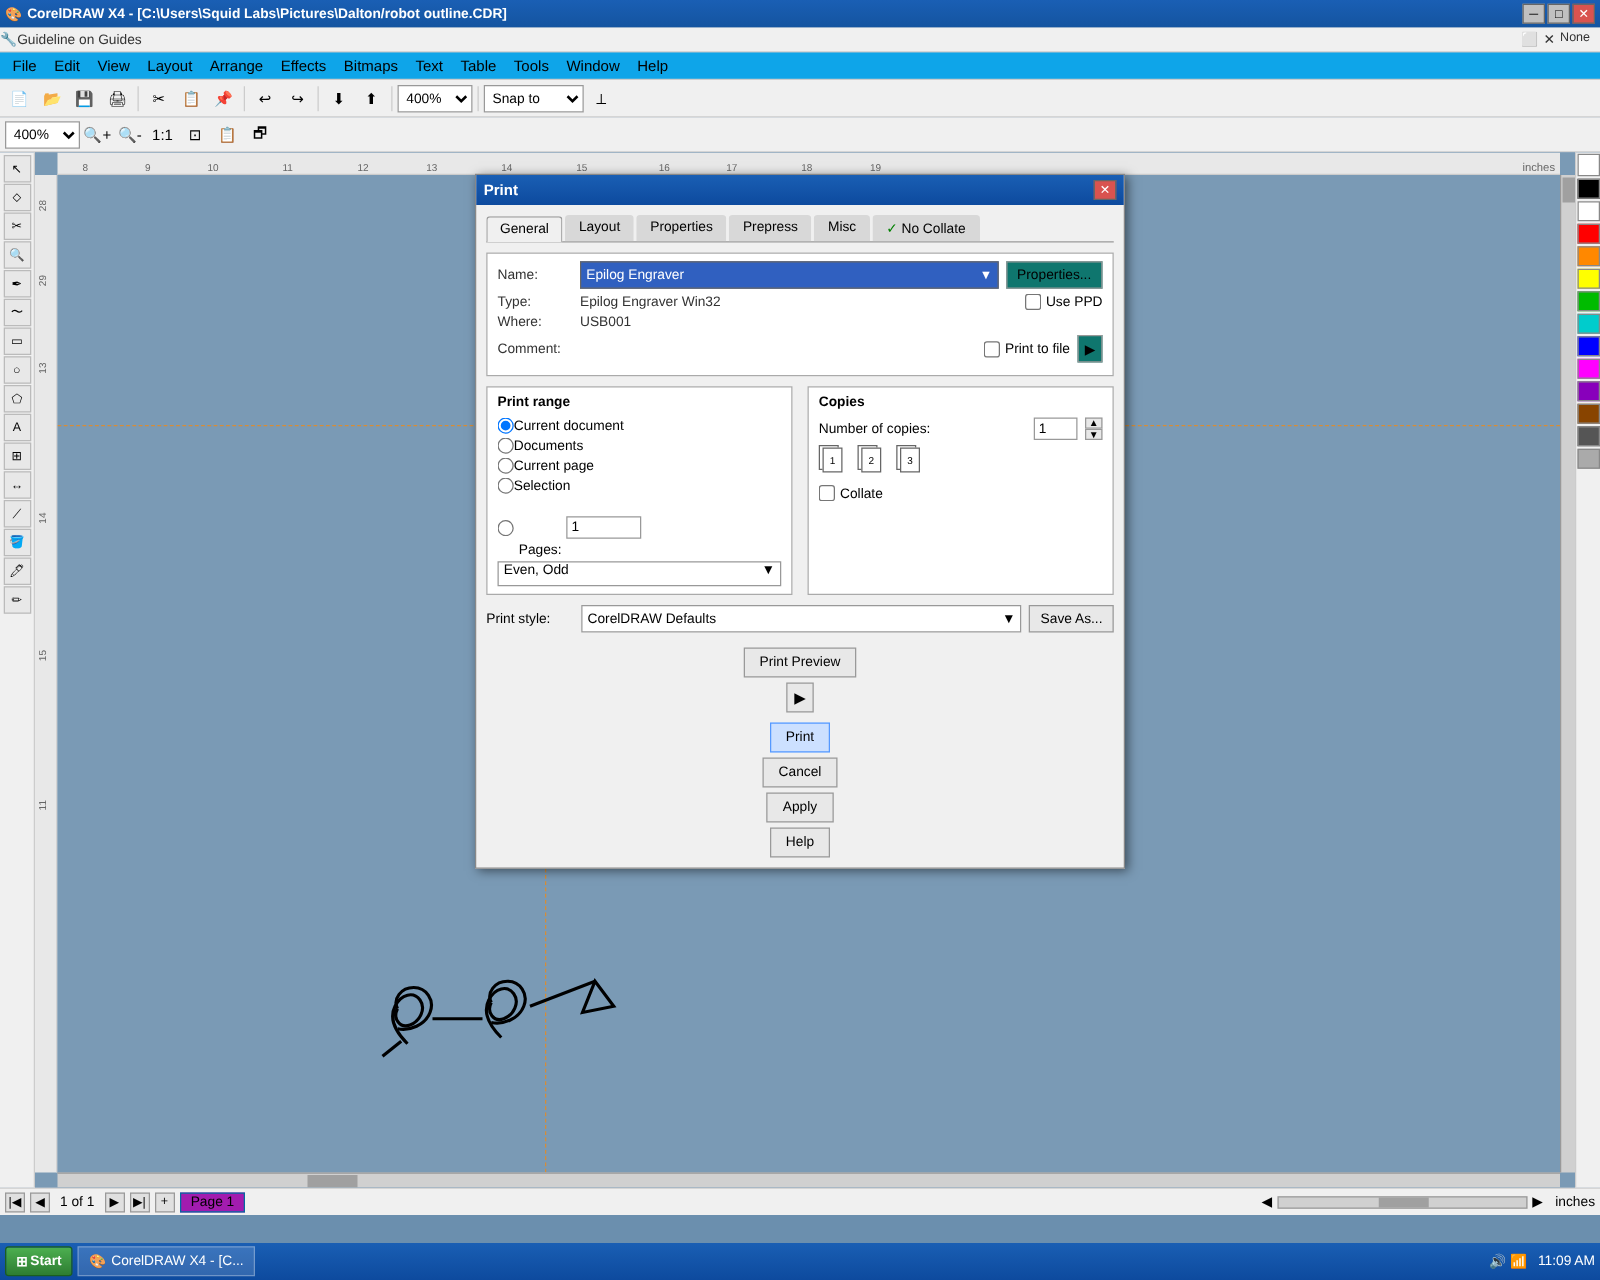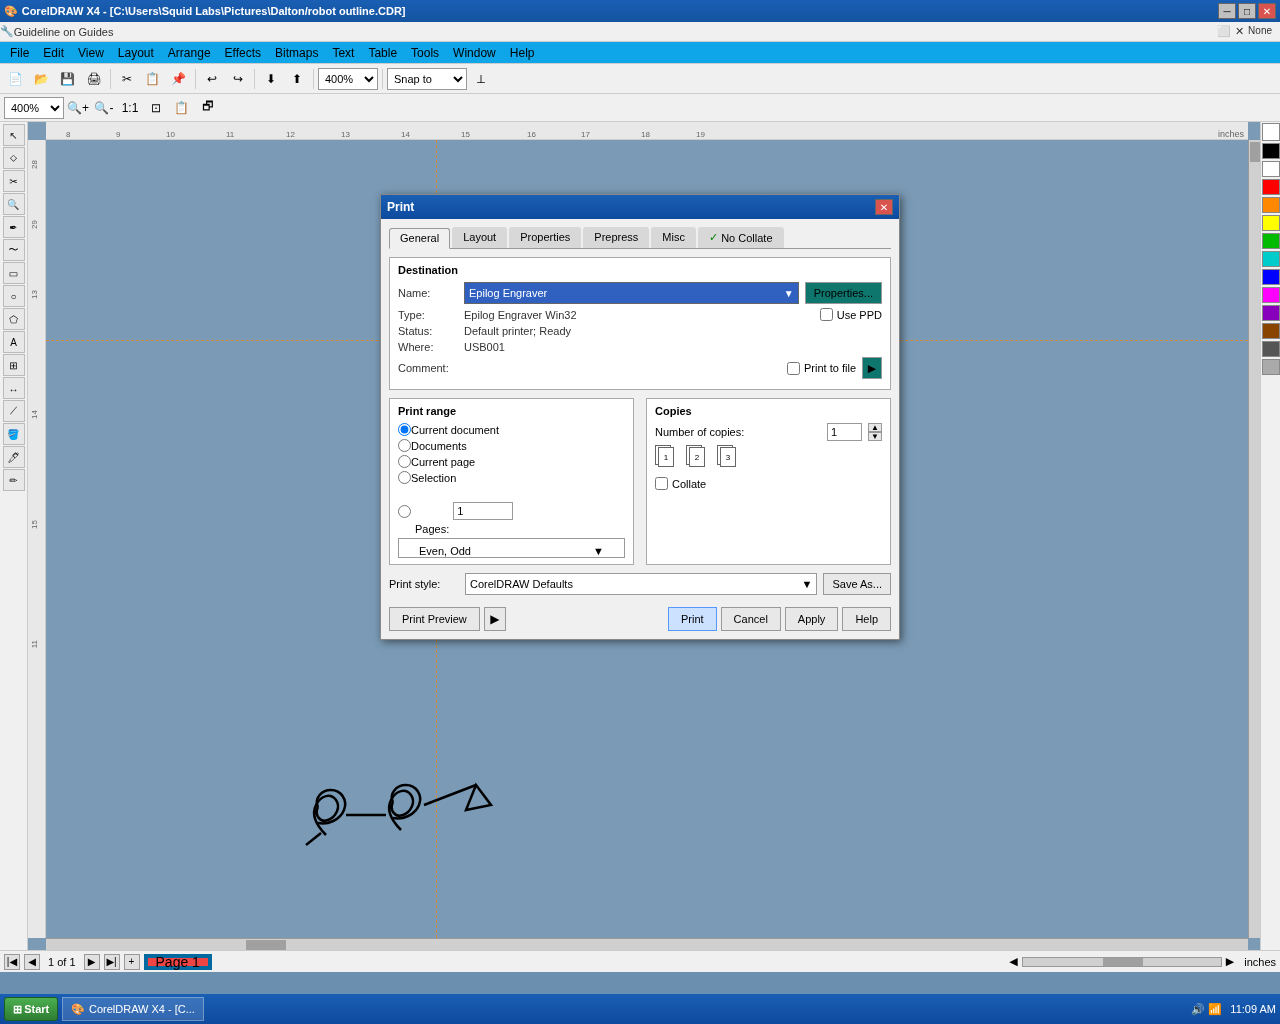--- a/index.html
+++ b/index.html
@@ -98,22 +98,22 @@
     
     #nav-bar {
       height: 22px; background: #f0f0f0; border-top: 1px solid #ccc;
       display: flex; align-items: center; padding: 0 4px; gap: 4px; font-size: 11px;
     }
     .nav-btn {
       width: 16px; height: 16px; background: #e0e0e0; border: 1px solid #999;
       cursor: pointer; display: flex; align-items: center; justify-content: center; font-size: 10px;
     }
     .page-tab {
-      height: 16px; background: #ef4444; border: 4px solid #0369a1;
-      padding: 1px 8px; cursor: pointer; display: flex; align-items: center; font-size: 14px;
+      height: 16px; background: #a21caf; border: 1px solid #0369a1;
+      padding: 1px 8px; cursor: pointer; display: flex; align-items: center; font-size: 11px;
     }
 
     
     #taskbar {
       position: absolute; bottom: 0; left: 0; right: 0; height: 30px;
       background: linear-gradient(to bottom, #1a5fb4, #0d4a9e);
       display: flex; align-items: center; gap: 4px; padding: 0 4px;
     }
     #start-btn {
       height: 24px; padding: 0 8px; background: linear-gradient(to bottom, #4caf50, #2e7d32);
@@ -196,22 +196,22 @@
 
     
     .two-col { display: flex; gap: 12px; margin-bottom: 8px; }
     .col-section { flex: 1; border: 1px solid #aaa; padding: 6px 8px; background: white; }
 
     .radio-label { display: flex; align-items: center; gap: 0; font-size: 11px; margin-bottom: 3px; cursor: pointer; }
     .pages-row { display: flex; align-items: center; gap: 4px; margin-bottom: 3px; }
     .pages-input { width: 60px; height: 18px; border: 1px solid #999; padding: 1px 3px; font-size: 11px; }
     .even-odd-dropdown {
       width: 100%; height: 20px; font-size: 11px; border: 1px solid #999;
-      background: white; display: flex; align-items: flex-end; justify-content: space-between;
-      padding: 0 20px; cursor: pointer; margin-top: 2px;
+      background: white; display: flex; align-items: flex-start; justify-content: space-between;
+      padding: 0 4px; cursor: pointer; margin-top: 2px;
     }
 
     .copies-row { display: flex; align-items: center; gap: 6px; margin-bottom: 4px; }
     .copies-label { font-size: 11px; flex: 1; }
     .copies-input { width: 35px; height: 18px; border: 1px solid #999; padding: 1px 3px; font-size: 11px; }
     .copies-spinner { display: flex; flex-direction: column; }
     .spin-btn {
       width: 14px; height: 9px; border: 1px solid #999; background: #e8e8e8;
       font-size: 8px; cursor: pointer; display: flex; align-items: center; justify-content: center;
     }
@@ -226,21 +226,21 @@
       padding: 1px 4px; font-size: 11px; cursor: pointer;
       display: flex; align-items: center; justify-content: space-between;
     }
     .saveas-btn {
       height: 22px; padding: 0 8px; background: #e8e8e8; border: 1px solid #999;
       font-size: 11px; cursor: pointer;
     }
 
     
     .dialog-buttons {
-      display: flex; align-items: center; gap: 4px; padding-top: 4px;
+      display: flex; align-items: center; gap: 4px; padding-top: 4px; flex-direction: column;
     }
     .dlg-btn {
       height: 24px; padding: 0 12px; border: 1px solid #999; background: #e8e8e8;
       font-size: 11px; cursor: pointer;
     }
     .dlg-btn.primary { background: #cce0ff; border-color: #5599ff; }
     .arrow-btn {
       width: 22px; height: 24px; border: 1px solid #999; background: #e8e8e8;
       font-size: 12px; cursor: pointer; display: flex; align-items: center; justify-content: center;
     }
@@ -456,45 +456,40 @@
         <div class="tab">Properties</div>
         <div class="tab">Prepress</div>
         <div class="tab">Misc</div>
         <div class="tab tab-with-icon">
           <span style="color:green;">✓</span>
           <span>No Collate</span>
         </div>
       </div>
 
       <div class="dialog-section">
-        <div class="section-title">Destination</div>
 
         <div class="form-row">
           <span class="form-label">Name:</span>
           <div class="printer-dropdown" style="flex:1; height:22px; display:flex; align-items:center; justify-content:space-between; padding:0 4px;">
             <span>Epilog Engraver</span>
             <span class="dropdown-arrow">▼</span>
           </div>
           <button class="prop-btn">Properties...</button>
         </div>
 
         <div class="form-row">
           <span class="form-label">Type:</span>
           <span class="form-value">Epilog Engraver Win32</span>
           <span style="flex:1;"></span>
           <label class="checkbox-label">
             <input type="checkbox" style="">
             <span>Use PPD</span>
           </label>
         </div>
 
-        <div class="form-row">
-          <span class="form-label">Status:</span>
-          <span class="form-value">Default printer; Ready</span>
-        </div>
 
         <div class="form-row">
           <span class="form-label">Where:</span>
           <span class="form-value">USB001</span>
         </div>
 
         <div class="form-row">
           <span class="form-label">Comment:</span>
           <span style="flex:1;"></span>
           <label class="checkbox-label">

